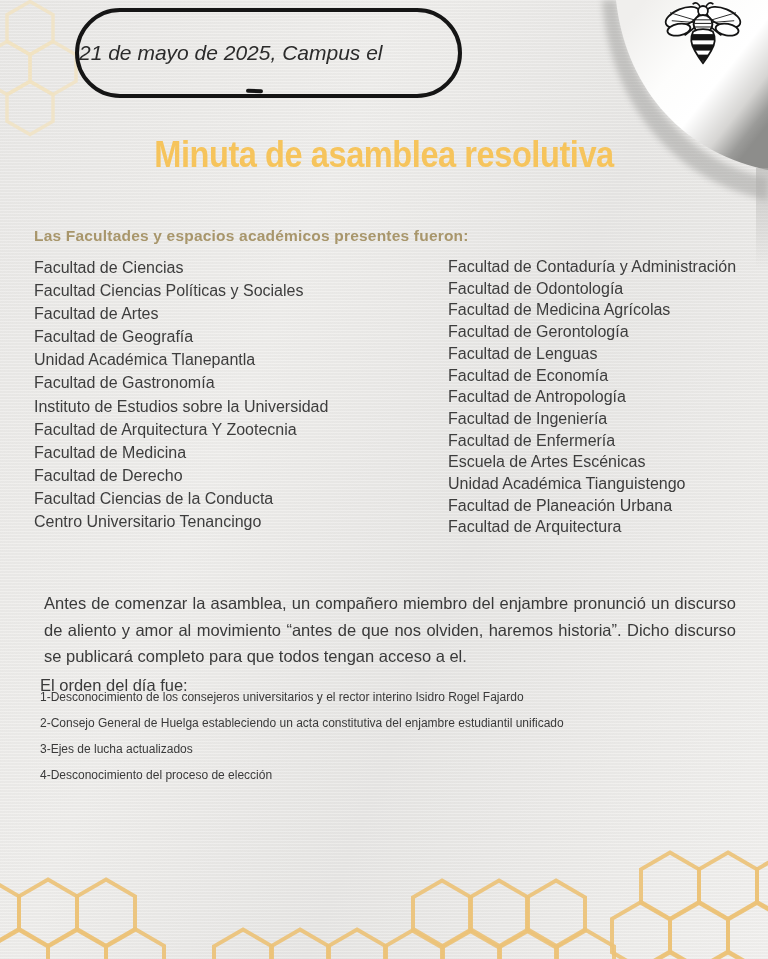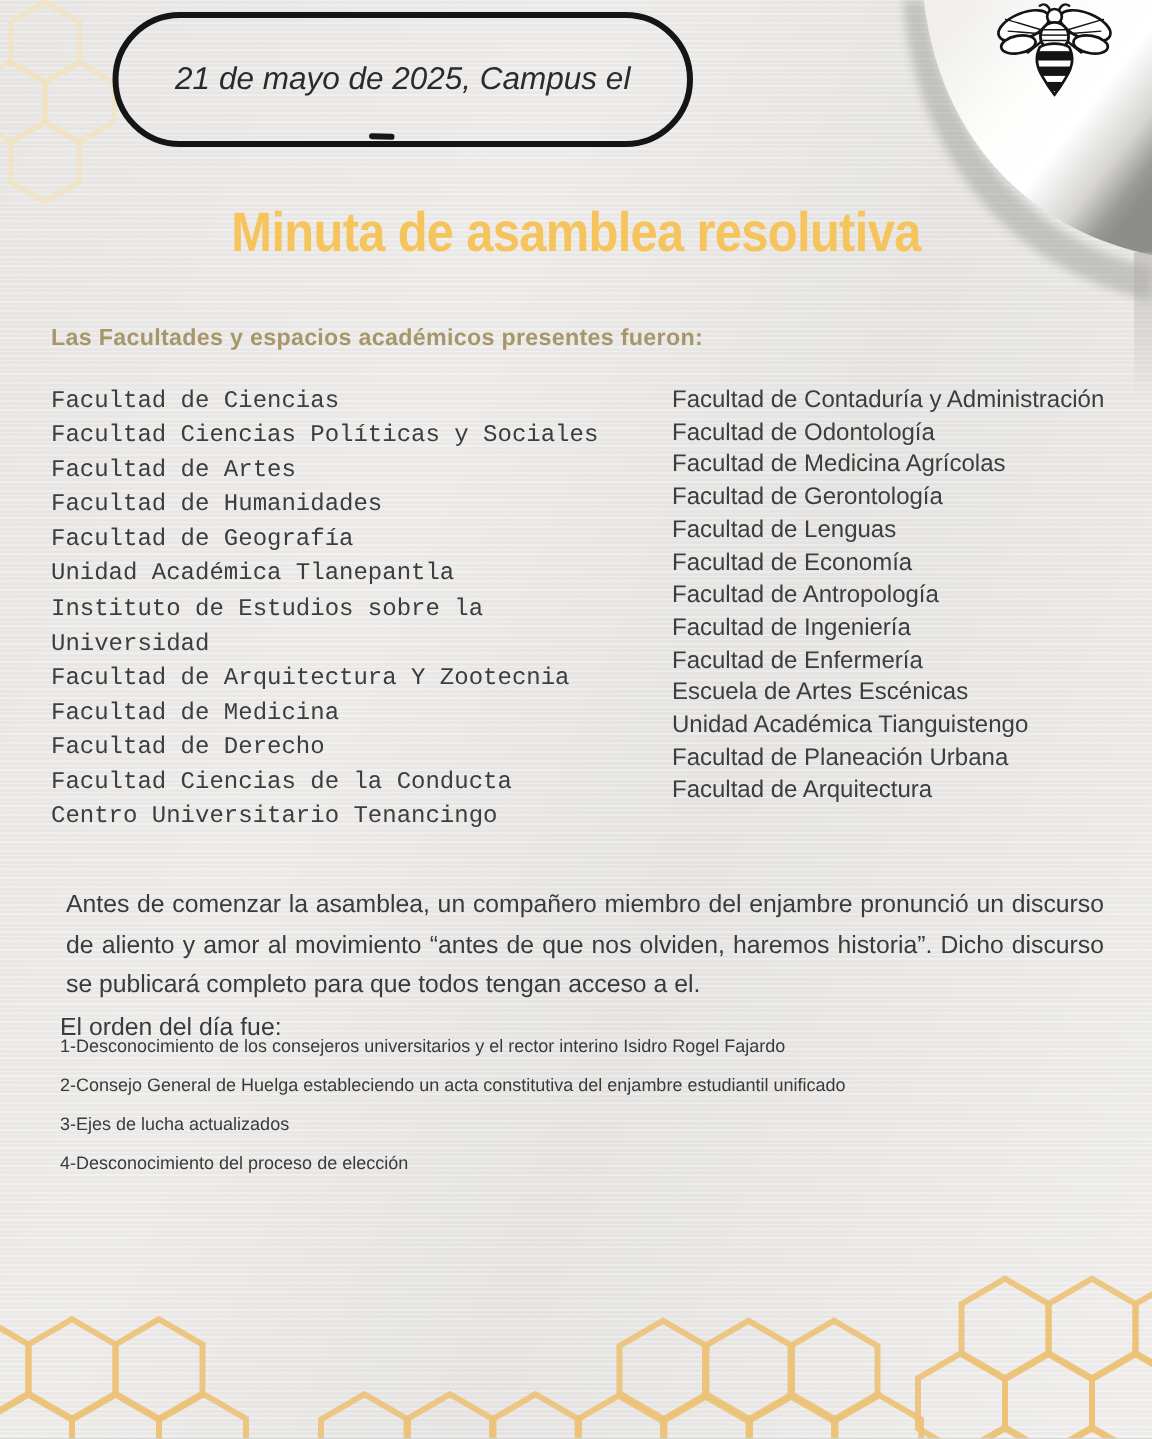--- a/index.html
+++ b/index.html
@@ -20,46 +20,46 @@
     pointer-events:none;
   }
   .hex-top{position:absolute;left:0;top:0;z-index:1;}
   .curl-wrap{position:absolute;top:0;right:0;width:185px;height:280px;z-index:2;pointer-events:none;}
   .bee{position:absolute;top:2px;right:20px;width:90px;height:66px;z-index:3;}
   .date-box{
     position:absolute;left:75px;top:8px;width:387px;height:90px;
     box-sizing:border-box;
     border:4px solid #151515;border-radius:46px;
     z-index:4;
-    display:flex;flex-direction:column;justify-content:center;align-items:center;
+    display:flex;flex-direction:column;justify-content:center;align-items:flex-start;
     font-style:italic;font-size:21px;line-height:1.42;color:#2b2b2b;
     text-align:center;
   }
   .box-tick{
     position:absolute;left:246px;top:89px;width:17px;height:4px;
     background:#161616;border-radius:2px;transform:rotate(2deg);z-index:5;
   }
   .title{
     position:absolute;left:0;top:134px;width:768px;margin:0;
     text-align:center;
     font-size:37px;font-weight:800;letter-spacing:-.5px;
     color:#f6c45c;
     transform:scaleX(.88);
     z-index:4;
   }
   .attendees-heading{
-    position:absolute;left:34px;top:217px;
+    position:absolute;left:34px;top:227px;
     font-size:15.5px;font-weight:bold;letter-spacing:.2px;
     color:#a8966b;z-index:4;
   }
   .columns{position:absolute;left:0;top:256px;width:768px;z-index:4;}
   .col{position:absolute;top:0;color:#3d3d3d;font-size:16px;}
   .col-left{left:34px;width:372px;}
   .col-right{left:412px;width:350px;margin-left:36px;}
-  .col-left .faculty-line{line-height:23.1px;font-family:Liberation Mono, monospace;}
+  .col-left .faculty-line{line-height:23.1px;}
   .col-right .faculty-line{line-height:21.7px;}
   .intro{
     position:absolute;left:40px;top:586px;width:692px;margin:4px;
     font-size:16.5px;line-height:26.5px;color:#3a3a3a;
     text-align:justify;z-index:4;
   }
   .agenda-heading{
     position:absolute;left:40px;top:676px;
     font-size:16.5px;color:#3a3a3a;z-index:4;
   }
@@ -155,23 +155,23 @@
   <div class="box-tick"></div>
 
   <h1 class="title">Minuta de asamblea resolutiva</h1>
 
   <div class="attendees-heading">Las Facultades y espacios académicos presentes fueron:</div>
   <div class="columns">
     <div class="col col-left">
         <div class="faculty-line">Facultad de Ciencias</div>
         <div class="faculty-line">Facultad Ciencias Políticas y Sociales</div>
         <div class="faculty-line">Facultad de Artes</div>
-        <div class="faculty-line">Facultad de Humanidades</div>
         <div class="faculty-line">Facultad de Geografía</div>
         <div class="faculty-line">Unidad Académica Tlanepantla</div>
+        <div class="faculty-line">Facultad de Gastronomía</div>
         <div class="faculty-line">Instituto de Estudios sobre la Universidad</div>
         <div class="faculty-line">Facultad de Arquitectura Y Zootecnia</div>
         <div class="faculty-line">Facultad de Medicina</div>
         <div class="faculty-line">Facultad de Derecho</div>
         <div class="faculty-line">Facultad Ciencias de la Conducta</div>
         <div class="faculty-line">Centro Universitario Tenancingo</div>
       </div>
     <div class="col col-right">
         <div class="faculty-line">Facultad de Contaduría y Administración</div>
         <div class="faculty-line">Facultad de Odontología</div>

